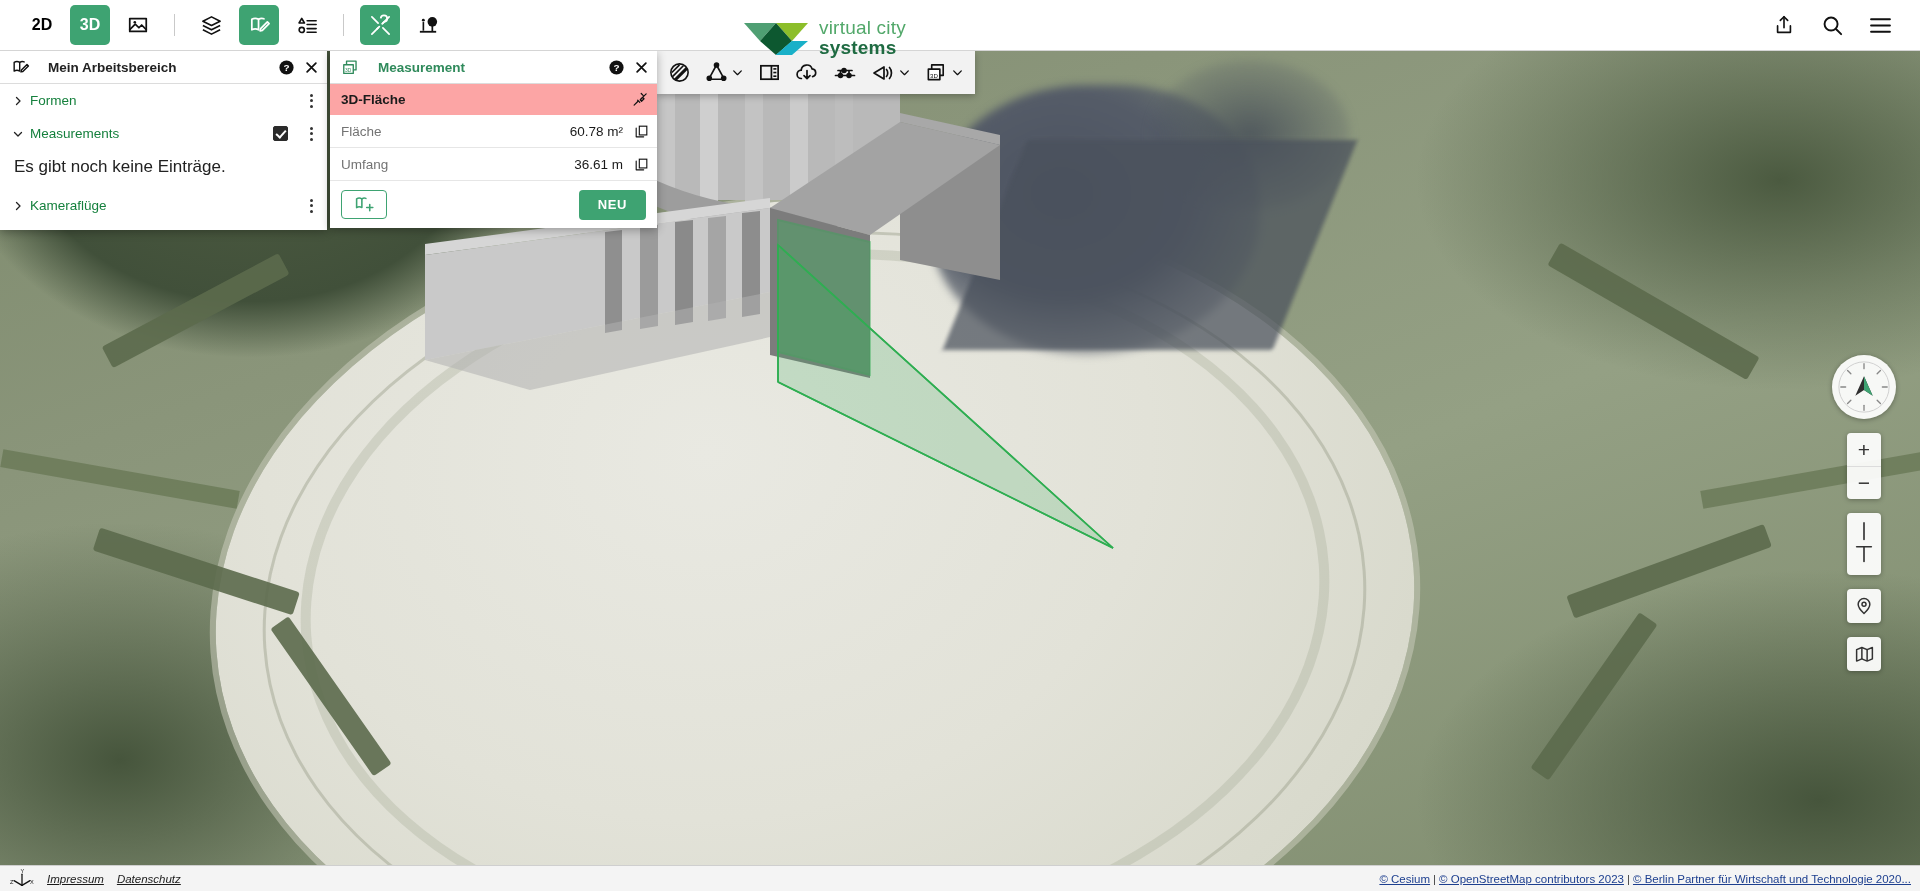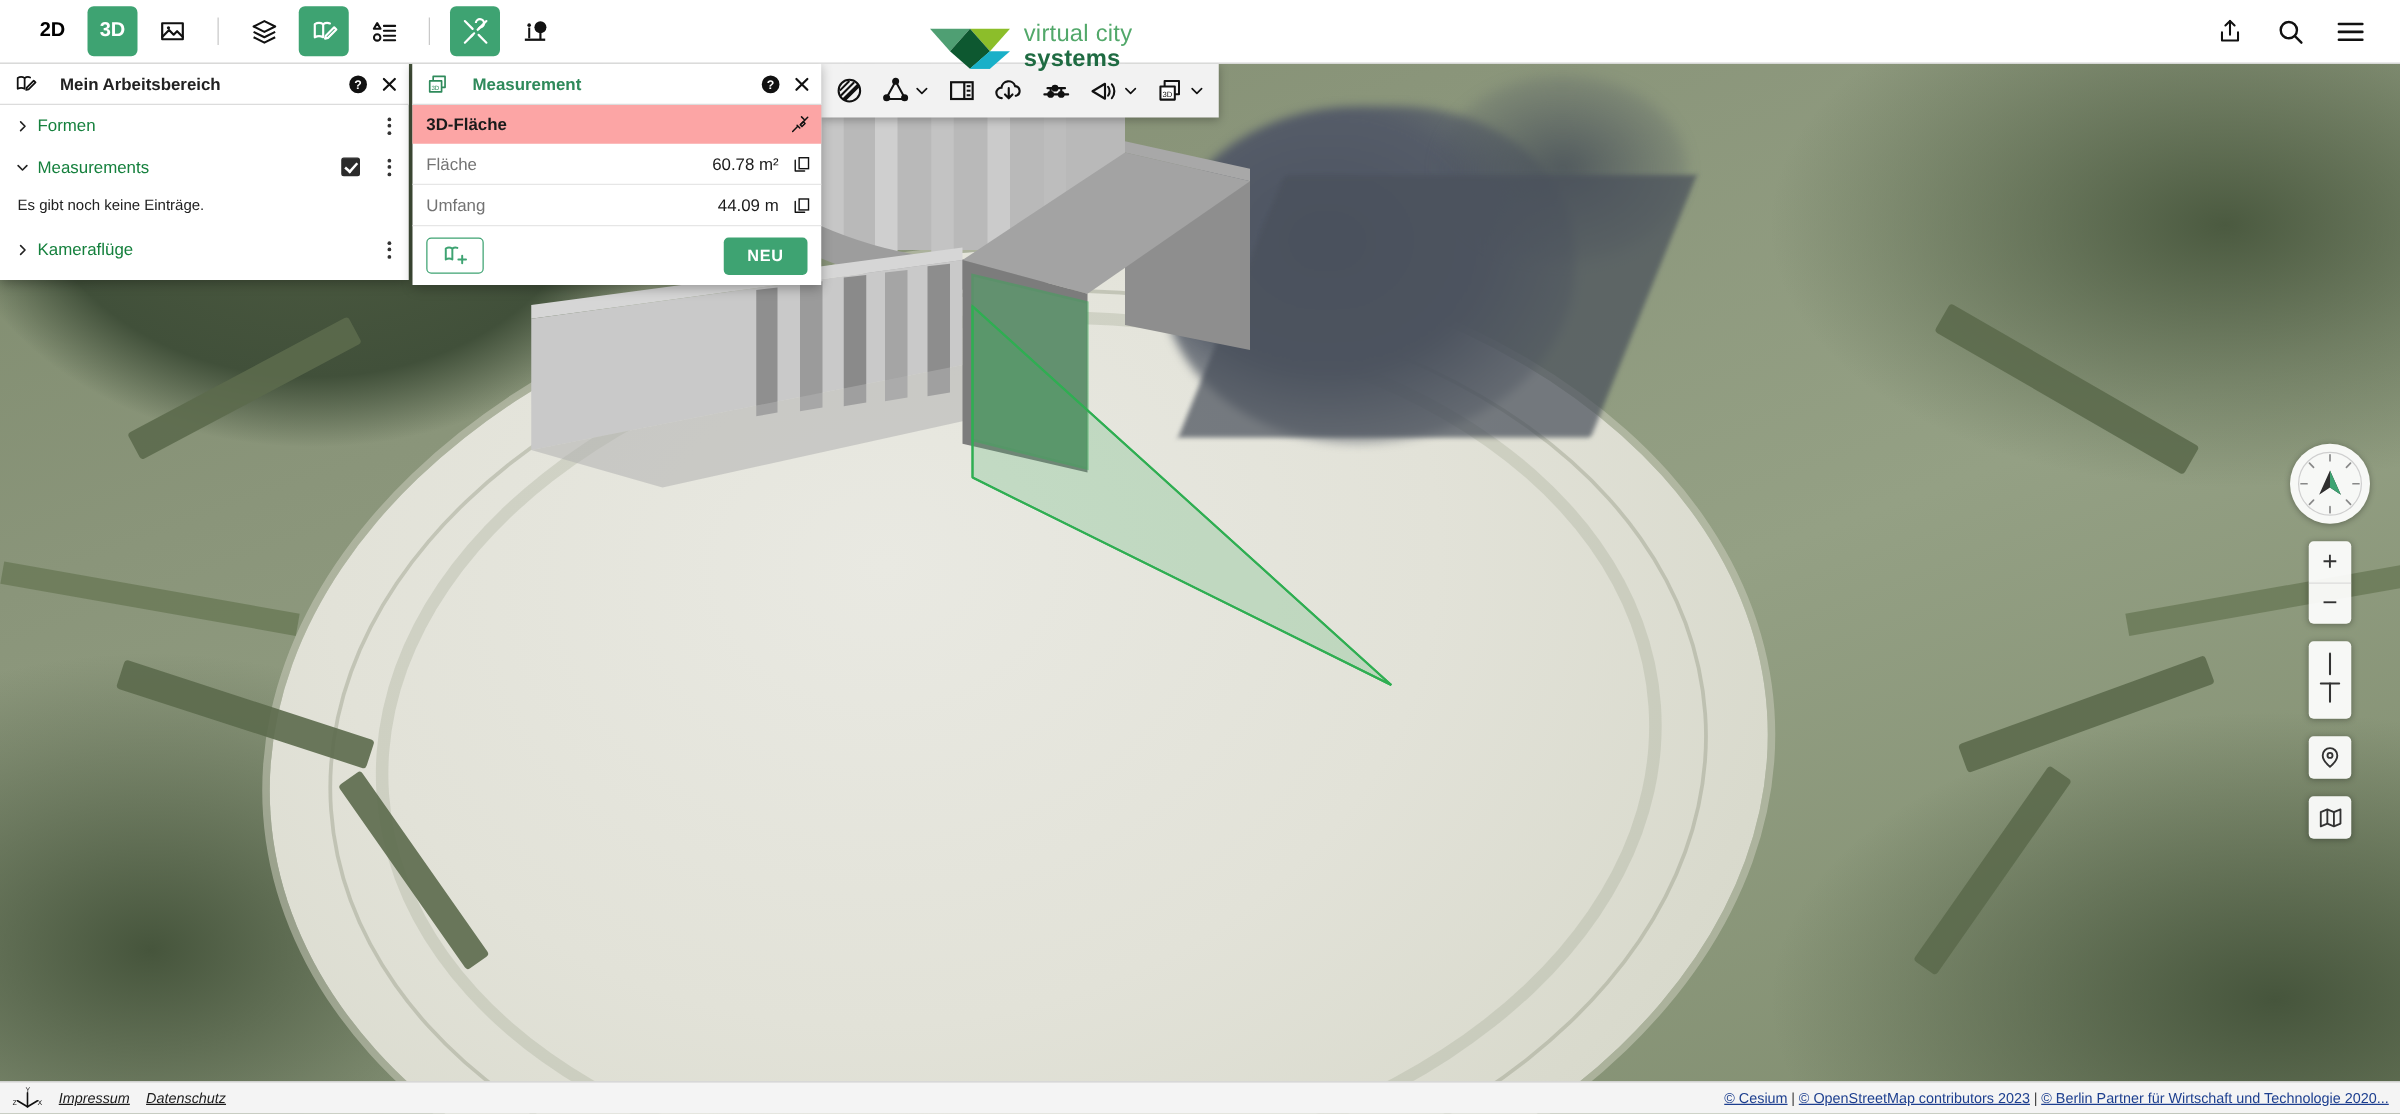--- a/index.html
+++ b/index.html
@@ -140,21 +140,21 @@
     margin-right: 15px;
   }
   .ws-cb::after {
     content:""; position:absolute; left:4px; top:1px; width:4px; height:8px;
     border: solid #fff; border-width: 0 2px 2px 0; transform: rotate(42deg);
   }
   .ws-cb.empty { background: transparent; border-color: transparent; }
   .ws-cb.empty::after { display: none; }
   .dots { width: 16px; display:flex; flex-direction:column; align-items:center; gap:2.5px; cursor:pointer; }
   .dots i { width: 3px; height: 3px; background:#333; border-radius:50%; display:block; }
-  .ws-empty { padding: 7px 0 12px 14px; font-size: 12px; color: #222; }
+  .ws-empty { padding: 7px 0 12px 14px; font-size: 17px; color: #222; }
 
   #measpanel { left: 330px; top: 51px; width: 327px; }
   .mp-subhead {
     height: 31px; background: #fca5a5; display:flex; align-items:center;
     padding: 0 8px 0 11px; font-weight: 700; font-size: 13.5px; color:#1b1b1b;
   }
   .mp-row {
     height: 33px; display:flex; align-items:center; padding: 0 8px 0 11px;
     border-bottom: 1px solid #e6e6e6; font-size: 13.5px;
   }
@@ -558,21 +558,21 @@
       <span class="mp-copy">
         <svg width="15" height="15" viewBox="0 0 24 24" fill="none" stroke="#111" stroke-width="1.8">
           <rect x="8.5" y="3.5" width="12" height="14"></rect>
           <path d="M15.5 20.5h-12v-14" stroke-linecap="round" stroke-linejoin="round"></path>
         </svg>
       </span>
     </div>
 
     <div class="mp-row">
       <span class="mp-key">Umfang</span>
-      <span class="mp-val">44.09 m</span>
+      <span class="mp-val">36.61 m</span>
       <span class="mp-copy">
         <svg width="15" height="15" viewBox="0 0 24 24" fill="none" stroke="#111" stroke-width="1.8">
           <rect x="8.5" y="3.5" width="12" height="14"></rect>
           <path d="M15.5 20.5h-12v-14" stroke-linecap="round" stroke-linejoin="round"></path>
         </svg>
       </span>
     </div>
 
     <div class="mp-foot">
       <div class="btn-outline">

